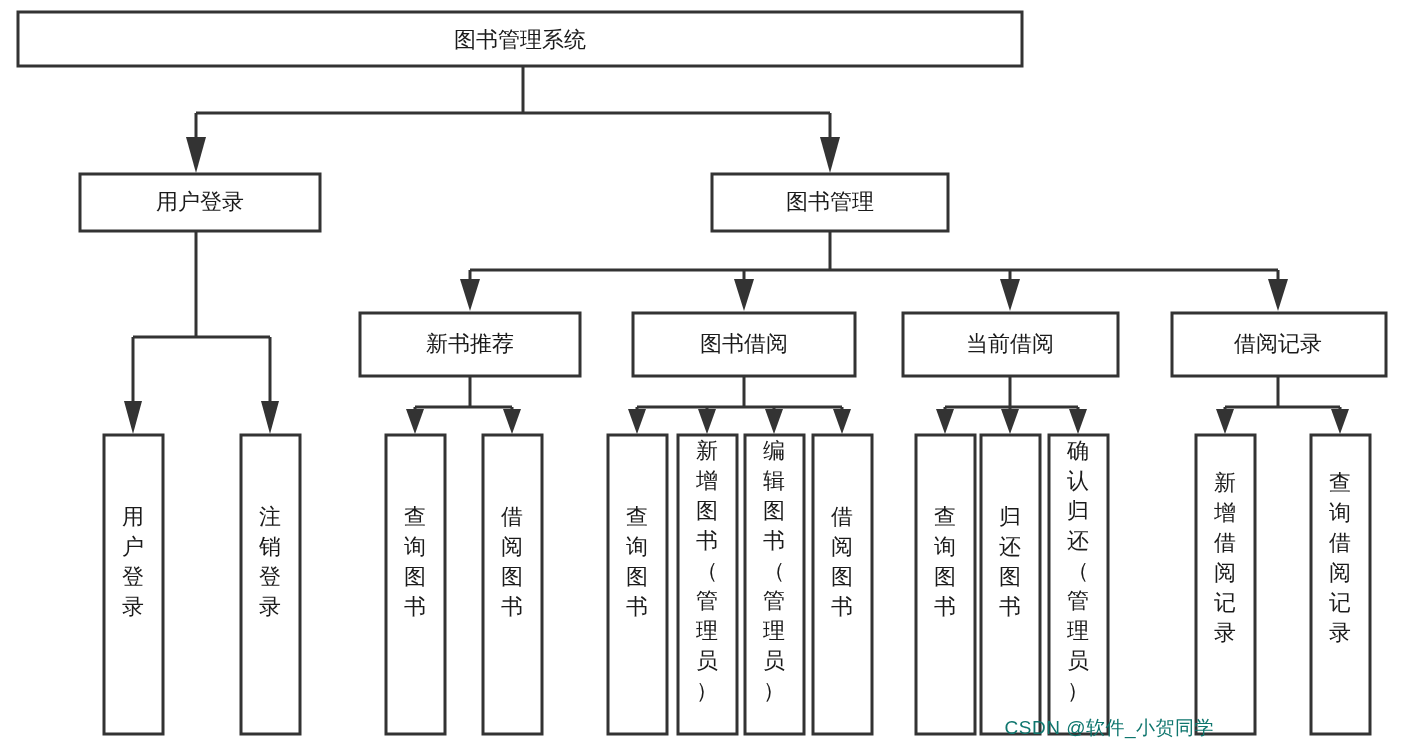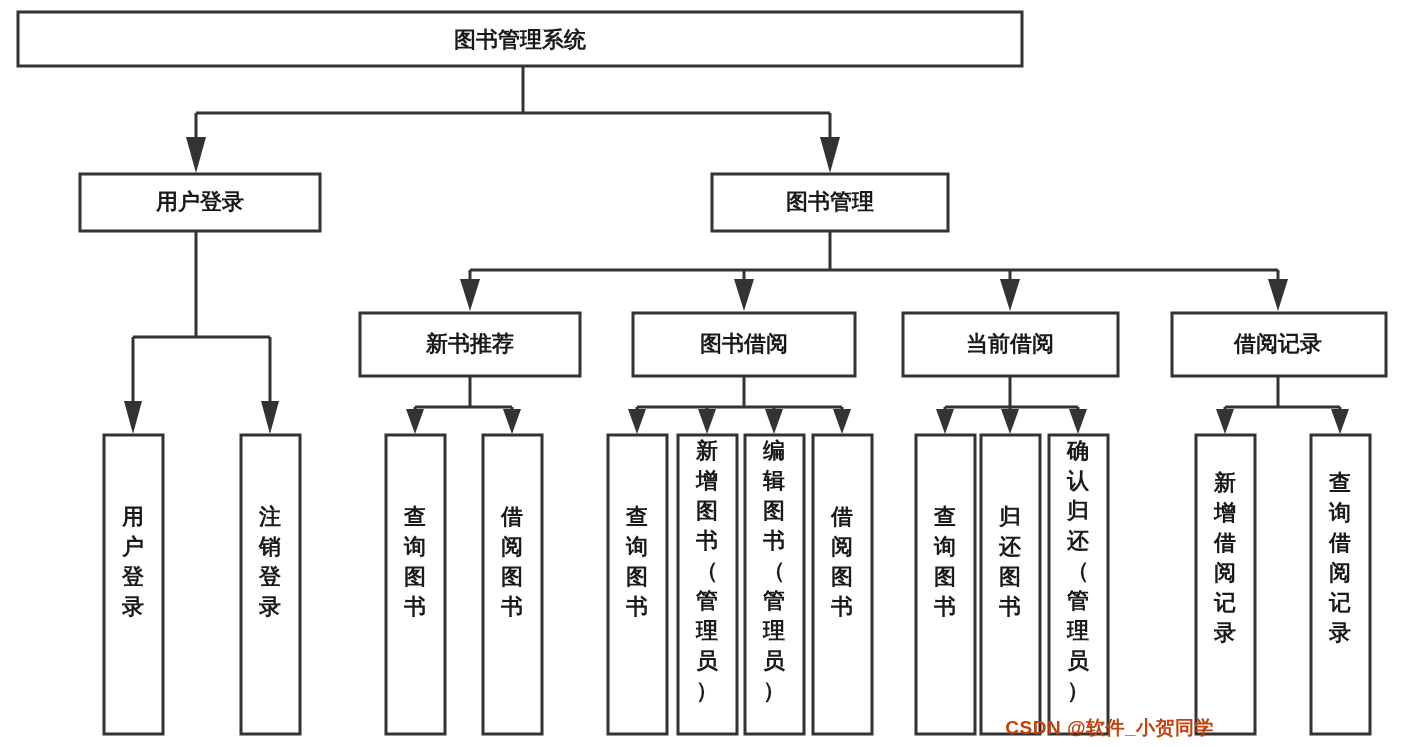--- a/index.html
+++ b/index.html
@@ -12,21 +12,20 @@
     width: 1405px;
     height: 747px;
     font-family: "Liberation Sans", "DejaVu Sans", sans-serif;
     overflow: hidden;
     position: relative;
   }
   #diagram-root {
     position: relative;
     width: 1228px;
     height: 747px;
-    font-weight: bold;
   }
   svg.diagram-canvas {
     position: absolute;
     top: 0;
     left: 0;
     width: 1405px;
     height: 747px;
   }
   .node-box {
     fill: #ffffff;
@@ -56,21 +55,21 @@
     font-size: 22px;
     fill: #1a1a1a;
     text-anchor: middle;
   }
   .watermark-text {
     position: absolute;
     right: 14px;
     bottom: 6px;
     font-family: "Liberation Sans", "DejaVu Sans", sans-serif;
     font-size: 19px;
-    color: #c2410c;
+    color: #0f766e;
     letter-spacing: 0.5px;
     user-select: none;
     pointer-events: none;
   }
 </style>
 </head>
 <body>
 
 <div id="diagram-root">
 

